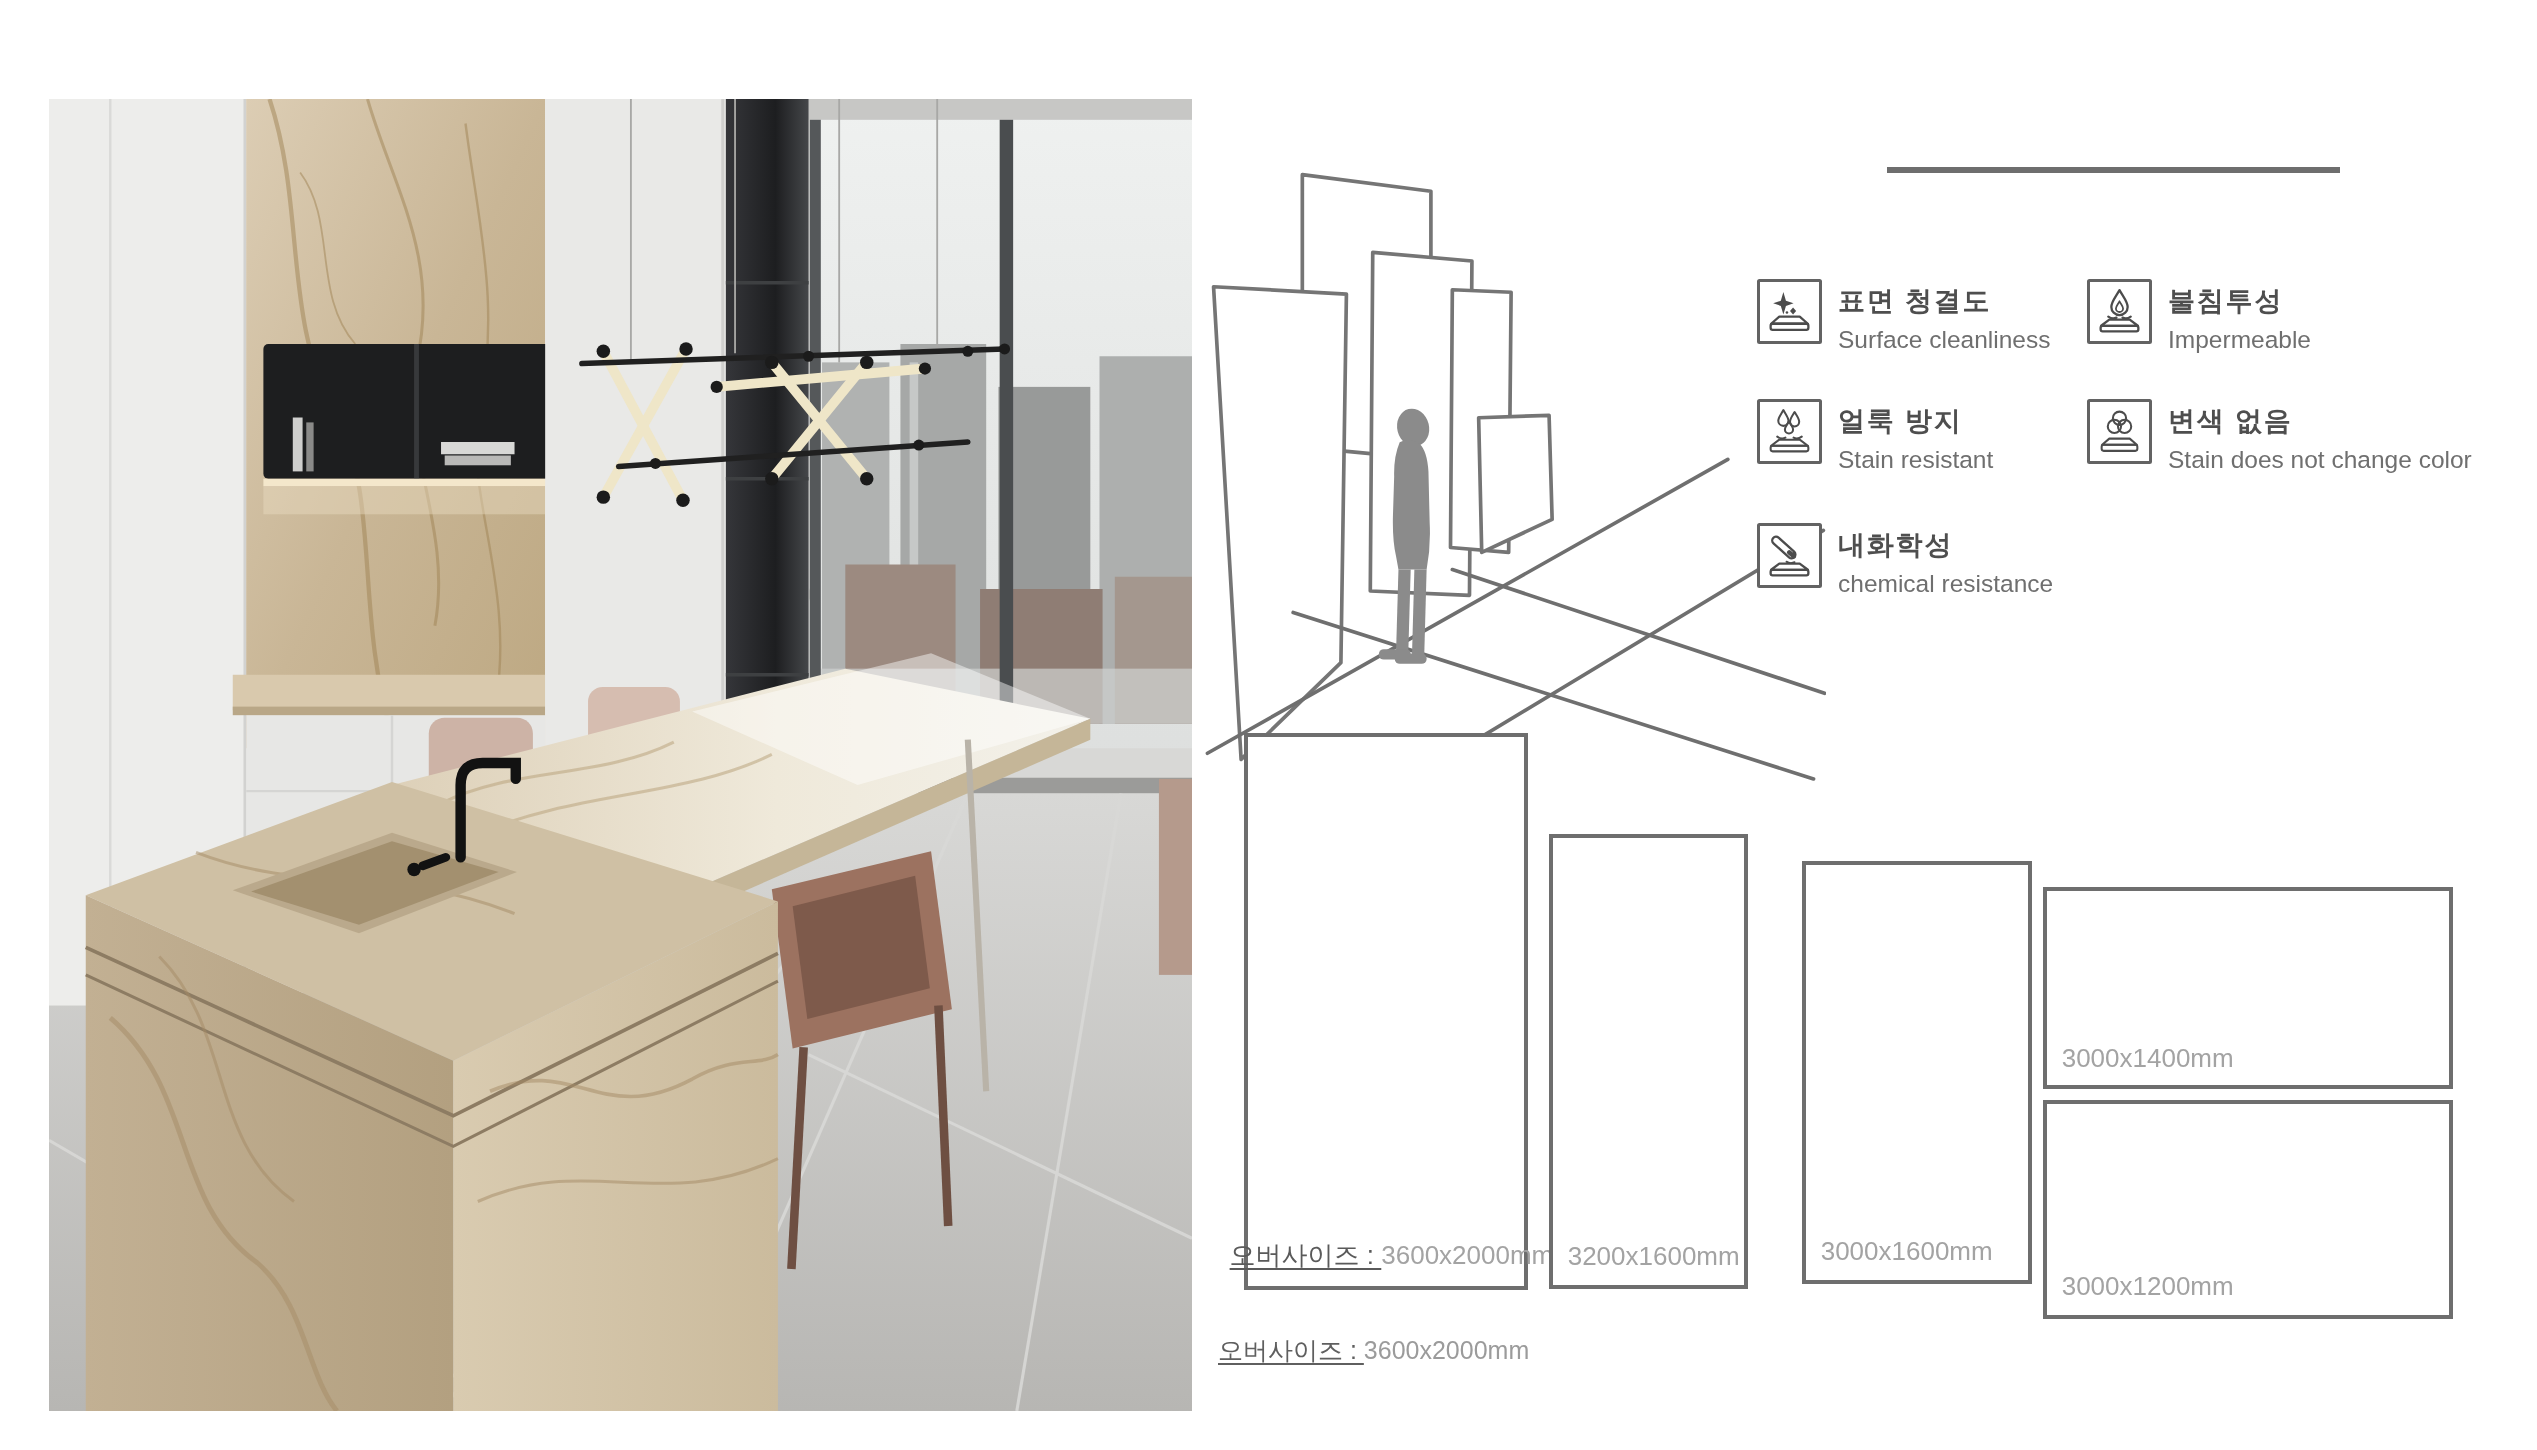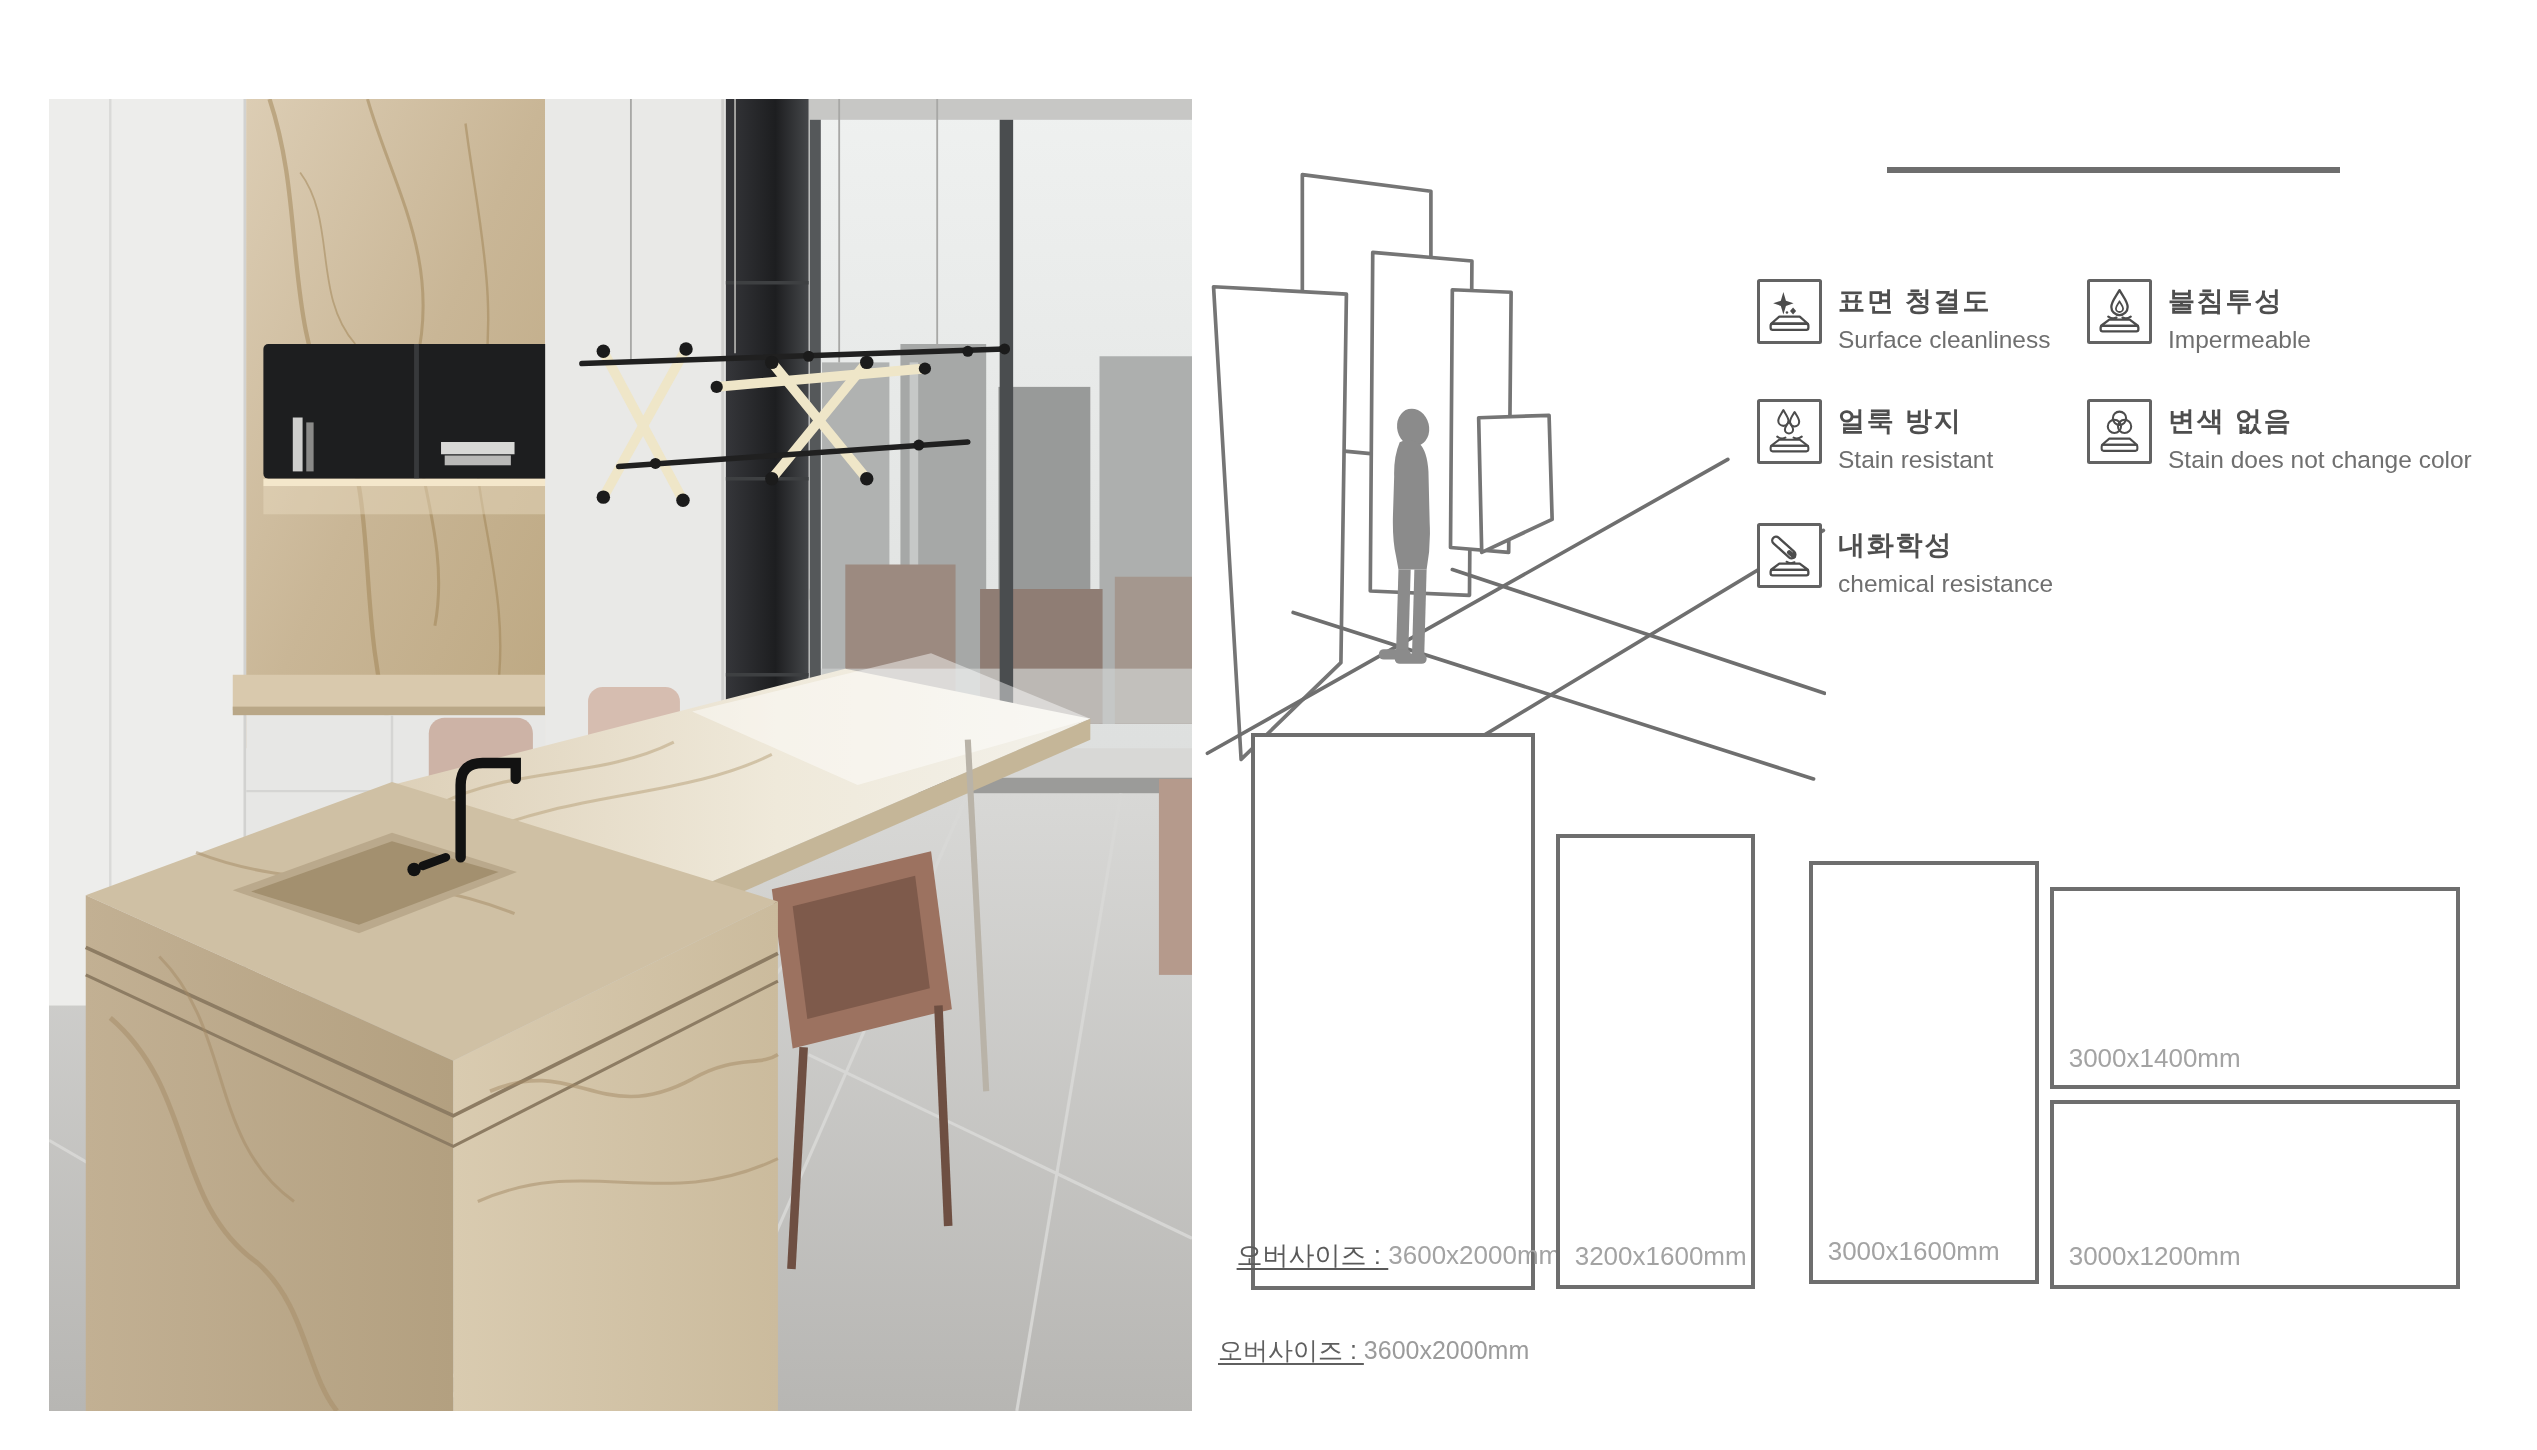--- a/index.html
+++ b/index.html
@@ -24,21 +24,21 @@
   
   .feature { position:absolute; display:flex; align-items:flex-start; }
   .feature .icon-box { width:65px; height:65px; border:3.7px solid #636363; border-radius:2.5px;
                        background:#fff; display:flex; align-items:center; justify-content:center; flex:0 0 auto; }
   .feature .icon-box svg { width:51px; height:51px; }
   .feature .labels { margin-left:16px; padding-top:3.7px; }
   .feature .ko { font-size:27px; font-weight:600; color:#4e4e4e; letter-spacing:1.8px; white-space:nowrap; }
   .feature .en { font-size:24.5px; font-weight:400; color:#6f6f6f; margin-top:7.4px; white-space:nowrap; }
 
   
-  .size-rect { position:absolute; border:4.3px solid #6e6e6e; background:#ffffff;margin-left:7px; }
+  .size-rect { position:absolute; border:4.3px solid #6e6e6e; background:#ffffff; }
   .size-rect .size-label { position:absolute; bottom:13.5px; left:14.7px; font-size:26px; color:#a3a3a3; white-space:nowrap; }
   .size-rect .size-label .prefix { color:#5a5a5a; text-decoration:underline; text-decoration-thickness:1.8px; text-underline-offset:4.3px; }
   #rect-3600x2000 .size-label { left:-18.4px; }
 
   
   .summary { position:absolute; left:1218px; top:1334px; }
   .summary .line { font-size:25px; color:#9b9b9b; white-space:nowrap; }
   .summary .line + .line { margin-top:9.8px; }
   .summary .label { color:#5f5f5f; text-decoration:underline; text-decoration-thickness:1.8px; text-underline-offset:4.3px; }
 </style>
@@ -368,21 +368,21 @@
       <span>3000x1600mm</span>
     </div>
   </div>
 
   <div class="size-rect" style="left:2043px; top:887px; width:410px; height:202px;">
     <div class="size-label" style="bottom:11px;">
       <span>3000x1400mm</span>
     </div>
   </div>
 
-  <div class="size-rect" style="left:2043px; top:1100px; width:410px; height:189px;">
+  <div class="size-rect" style="left:2043px; top:1100px; width:410px; height:219px;">
     <div class="size-label">
       <span>3000x1200mm</span>
     </div>
   </div>
 
   <div class="summary">
     <div class="line">
       <span class="label">오버사이즈 : </span><span>3600x2000mm</span>
     </div>
   </div>

